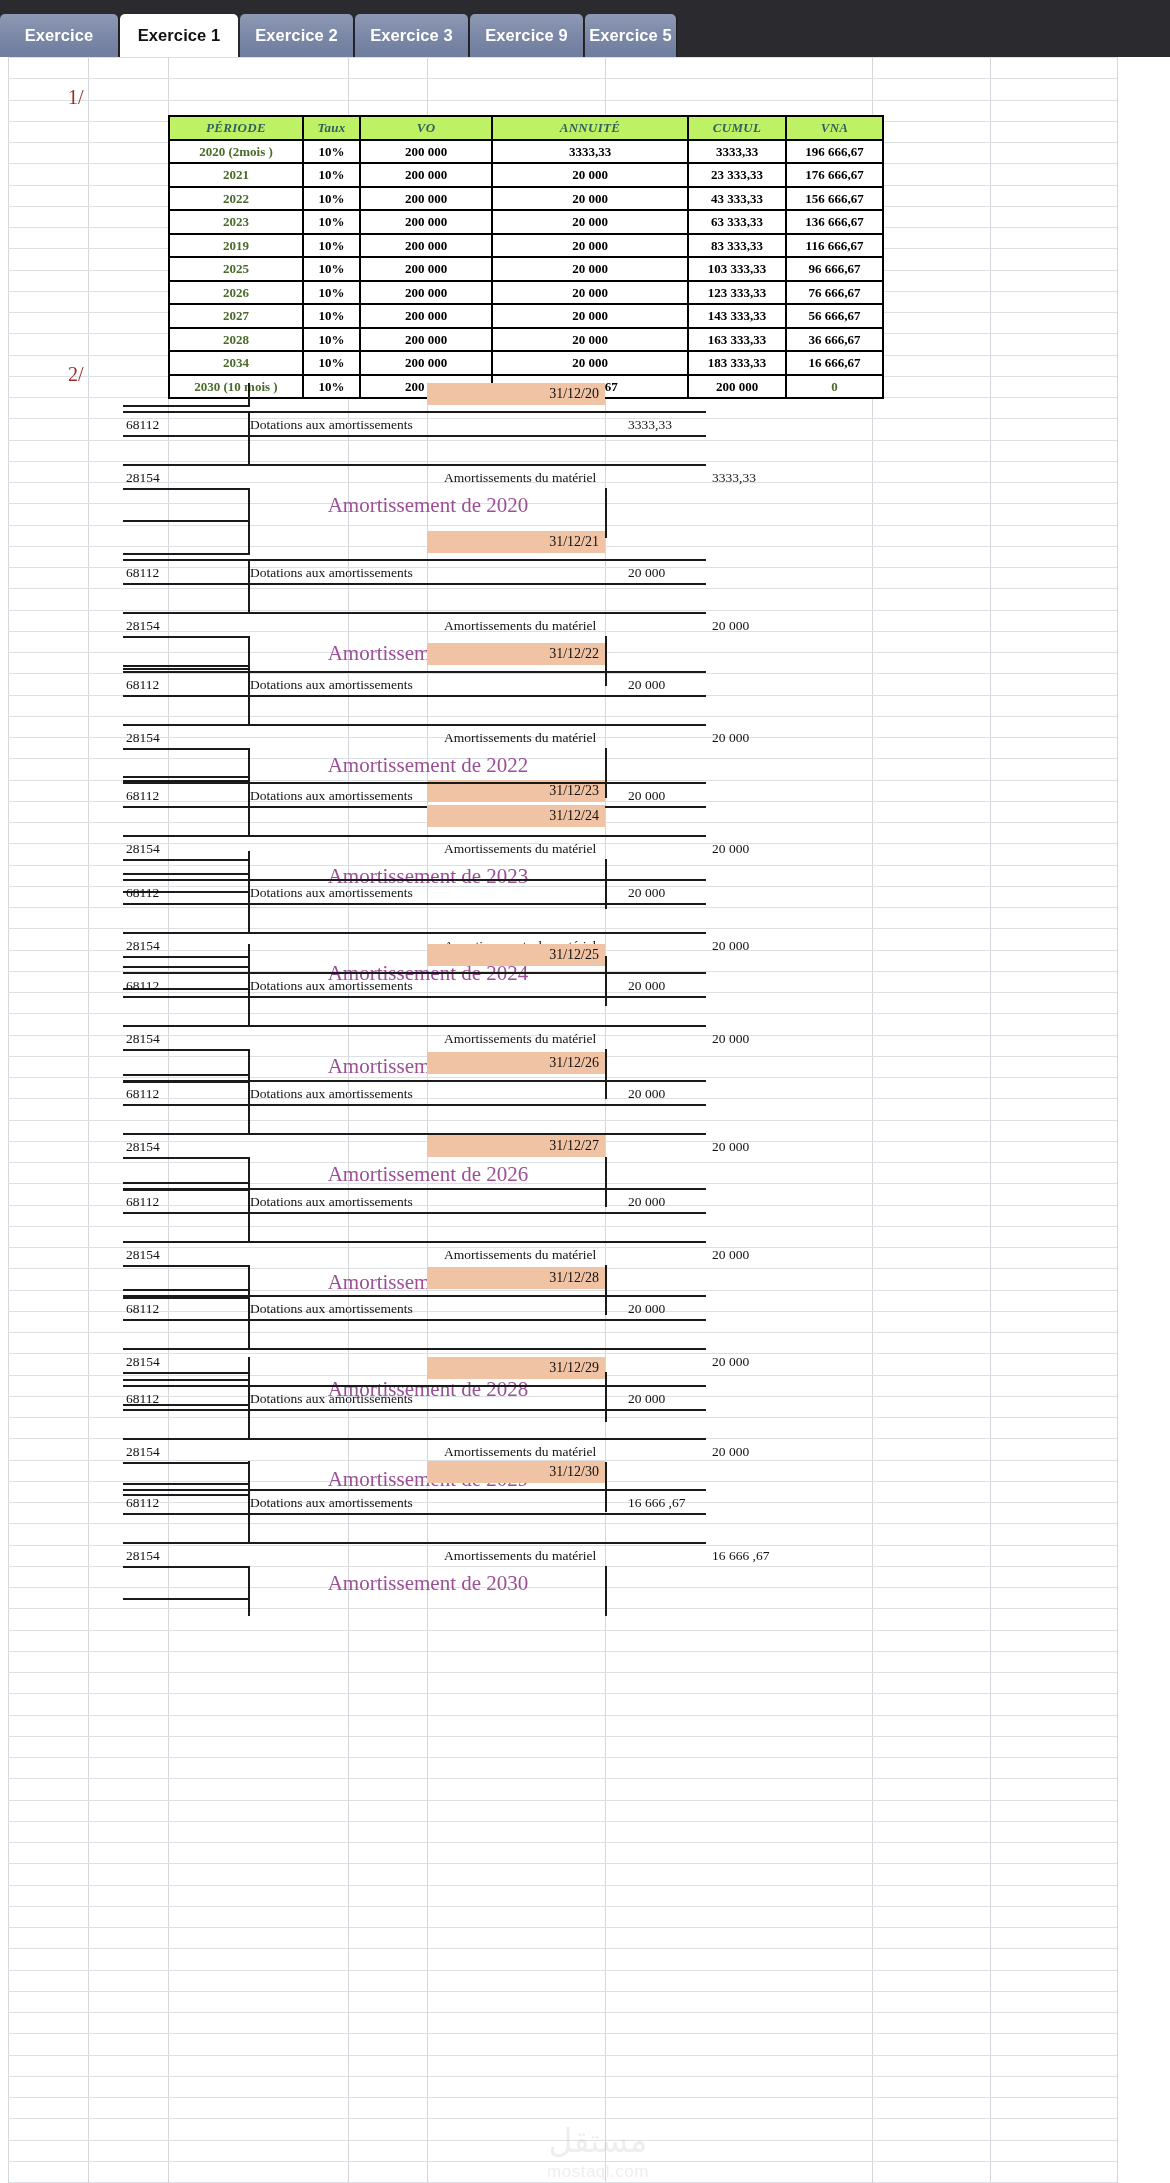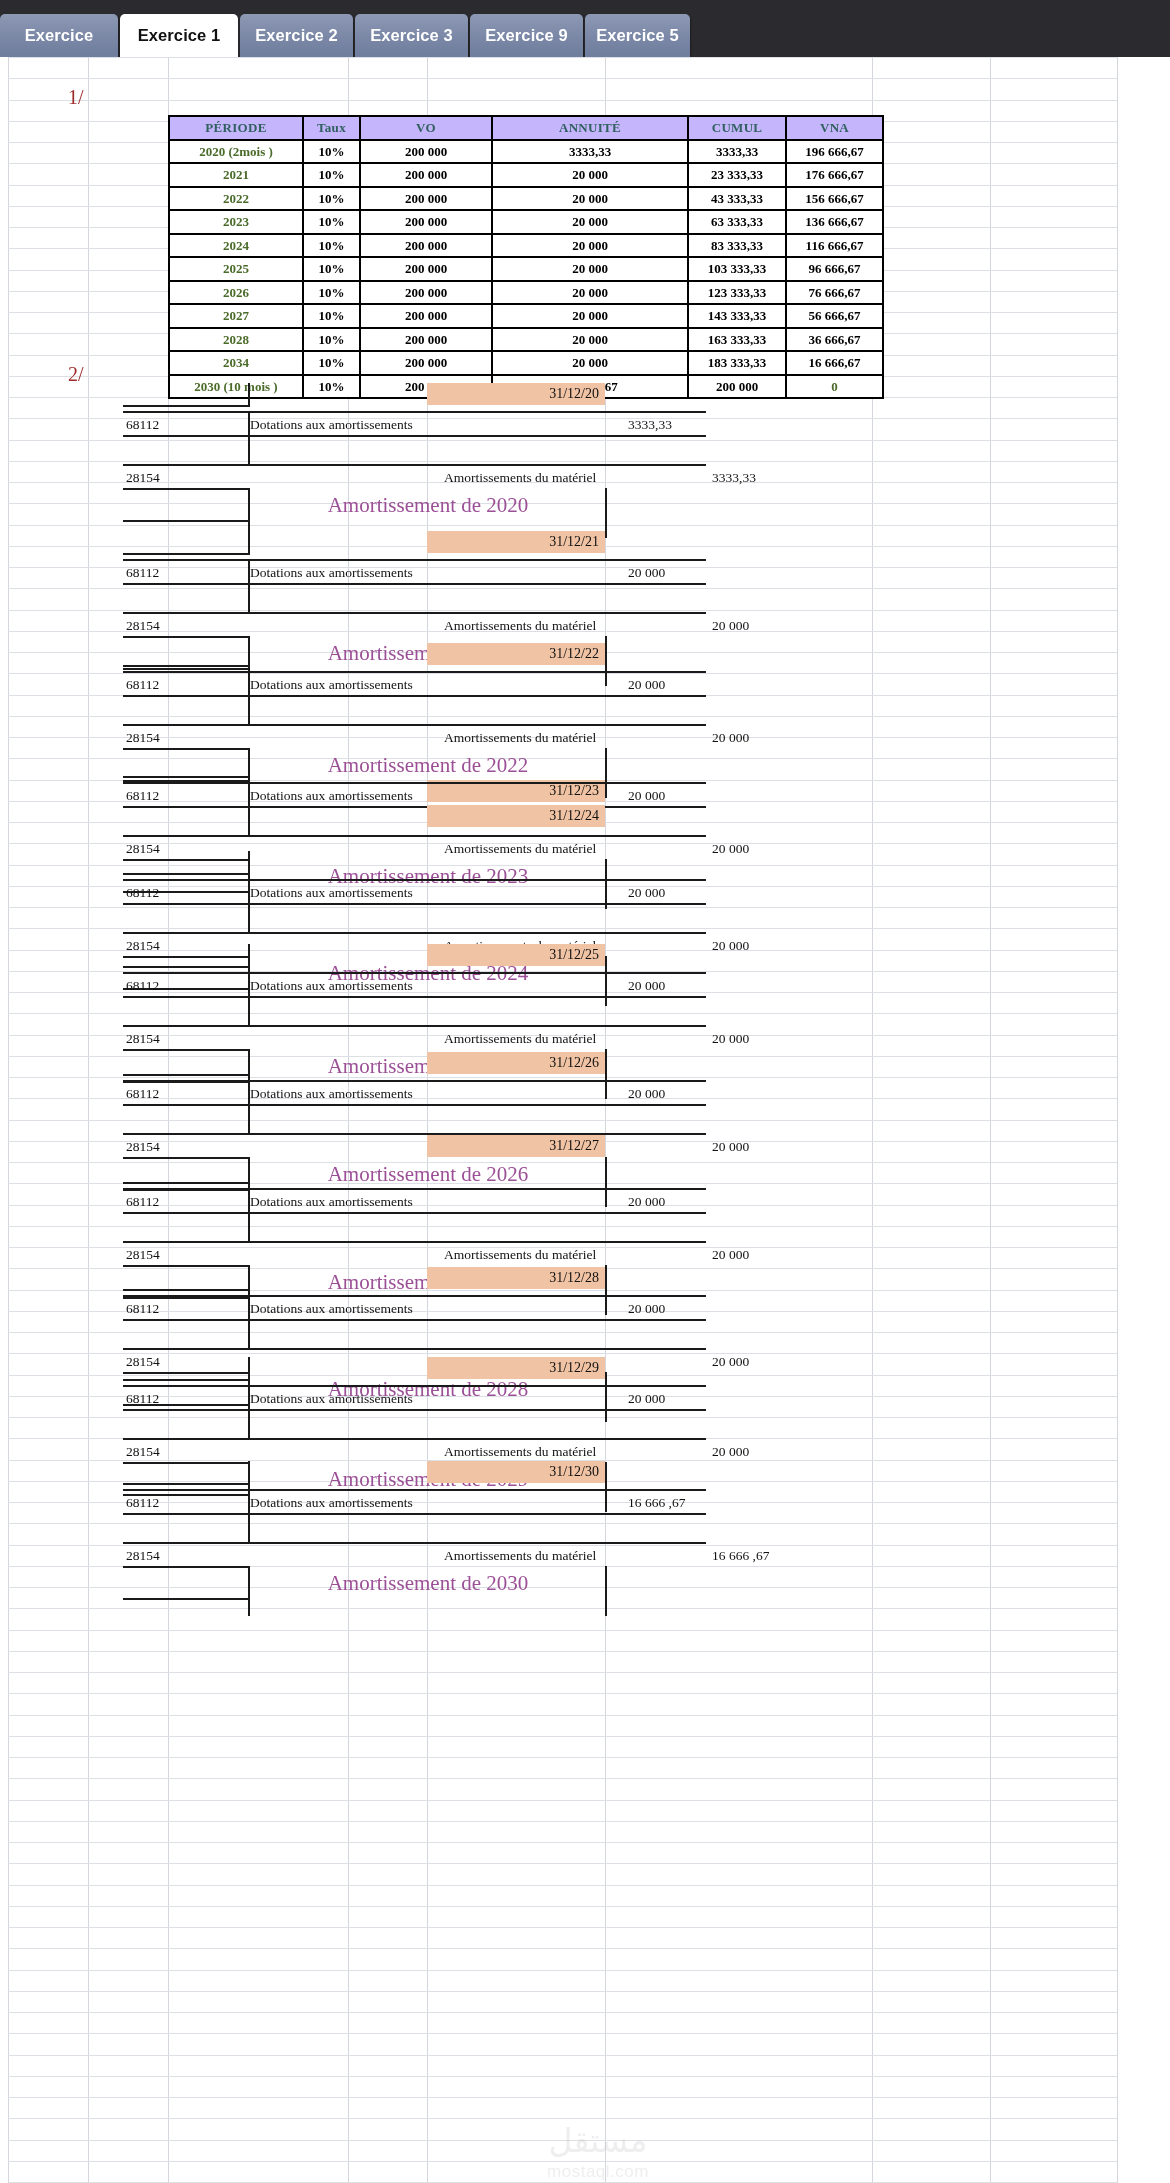--- a/index.html
+++ b/index.html
@@ -81,24 +81,25 @@
   #amort td, #amort th {
     border: 2px solid #000;
     text-align: center;
     padding: 0;
     height: 21.5px;
     line-height: 21.5px;
     white-space: nowrap;
     background: #ffffff;
   }
   #amort thead th {
-    background: #c4b5fd;
+    background: #bef264;
     color: #31605f;
     font-weight: bold;
     letter-spacing: .3px;
+    font-style: italic;
   }
   #amort td.period { color: #4a6b2a; width: 134px; }
   #amort td.taux   { width: 57px; color: #000; }
   #amort td.vo     { width: 132px; color: #000; }
   #amort td.ann    { width: 196px; color: #000; }
   #amort td.cum    { width: 98px; color: #000; }
   #amort td.vna    { width: 97px; color: #000; }
   #amort th.period { width: 134px; }
   #amort th.taux   { width: 57px; }
   #amort th.vo     { width: 132px; margin-top: 36px; }
@@ -212,21 +213,21 @@
     </div>
     <div class="tab" style="left: 240px; width: 113px;">
       <span>Exercice 2</span>
     </div>
     <div class="tab" style="left: 355px; width: 113px;">
       <span>Exercice 3</span>
     </div>
     <div class="tab" style="left: 470px; width: 113px;">
       <span>Exercice 9</span>
     </div>
-    <div class="tab" style="left: 585px; width: 105px;">
+    <div class="tab" style="left: 585px; width: 91px;">
       <span>Exercice 5</span>
     </div>
   </div>
 
 <div id="sheet">
   <div id="gridlayer">
       <div class="gridline-v" style="left: 8px;"></div>
       <div class="gridline-v" style="left: 88px;"></div>
       <div class="gridline-v" style="left: 168px;"></div>
       <div class="gridline-v" style="left: 348px;"></div>
@@ -376,21 +377,21 @@
           </tr>
           <tr>
             <td class="period">2023</td>
             <td class="taux">10%</td>
             <td class="vo">200 000</td>
             <td class="ann">20 000</td>
             <td class="cum">63 333,33</td>
             <td class="vna">136 666,67</td>
           </tr>
           <tr>
-            <td class="period">2024</td>
+            <td class="period">2019</td>
             <td class="taux">10%</td>
             <td class="vo">200 000</td>
             <td class="ann">20 000</td>
             <td class="cum">83 333,33</td>
             <td class="vna">116 666,67</td>
           </tr>
           <tr>
             <td class="period">2025</td>
             <td class="taux">10%</td>
             <td class="vo">200 000</td>

